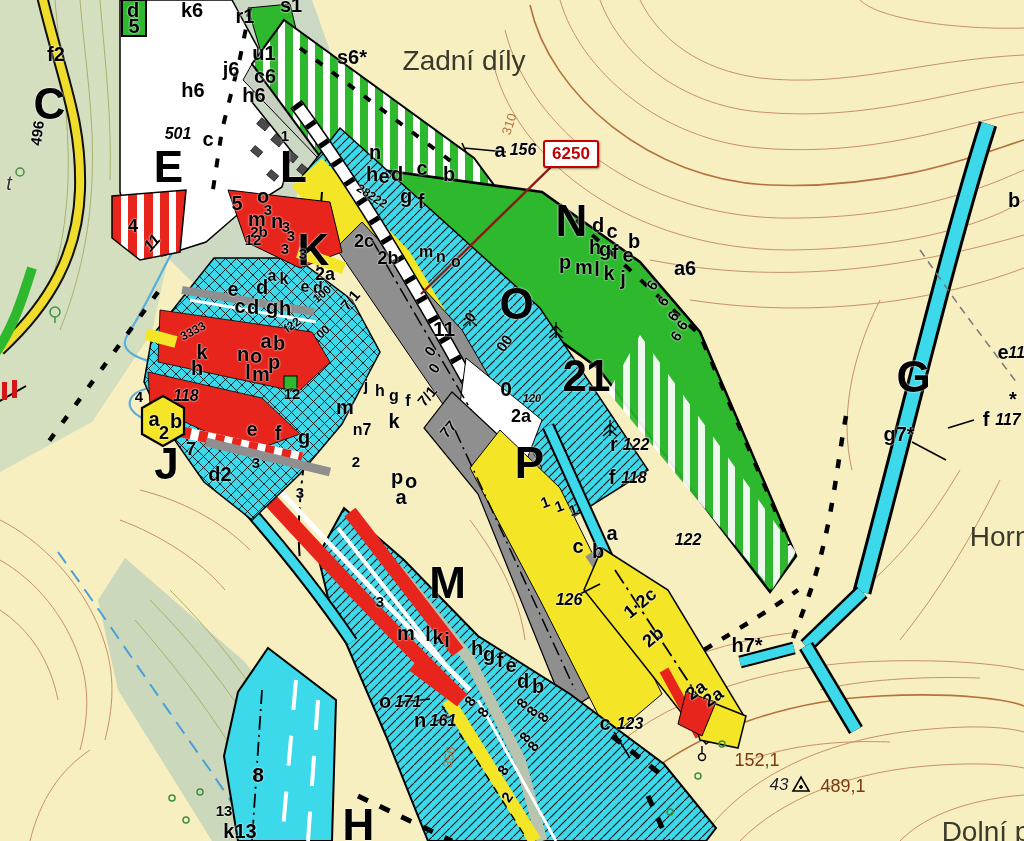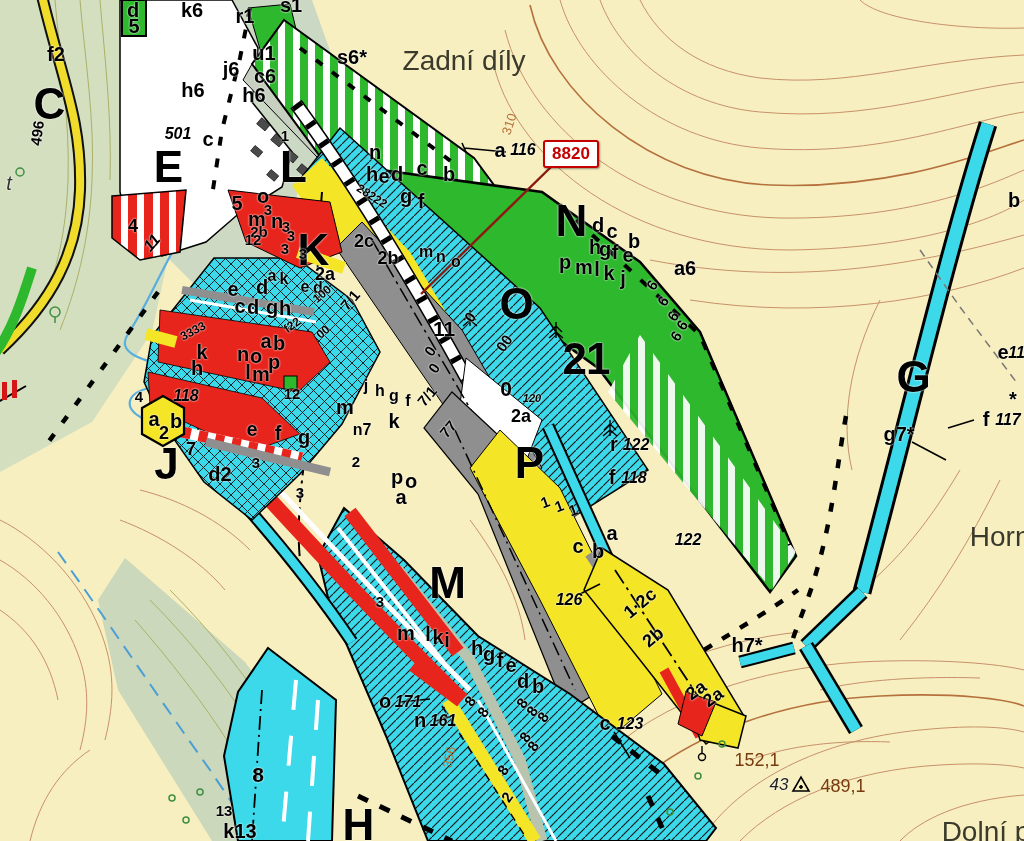--- a/index.html
+++ b/index.html
@@ -269,21 +269,21 @@
   </g>
 </svg>
 
 <div id="labels">
       <span class="lbl big" style="left: 49px; top: 104px;">C</span>
       <span class="lbl big" style="left: 168px; top: 167px;">E</span>
       <span class="lbl big" style="left: 293px; top: 167px;">L</span>
       <span class="lbl big" style="left: 313px; top: 250px;">K</span>
       <span class="lbl big" style="left: 571px; top: 221px;">N</span>
       <span class="lbl big" style="left: 516px; top: 304px;">O</span>
-      <span class="lbl big" style="left: 586px; top: 359px;">21</span>
+      <span class="lbl big" style="left: 586px; top: 376px;">21</span>
       <span class="lbl big" style="left: 529px; top: 463px;">P</span>
       <span class="lbl big" style="left: 913px; top: 377px;">G</span>
       <span class="lbl big" style="left: 166px; top: 464px;">J</span>
       <span class="lbl big" style="left: 447px; top: 583px;">M</span>
       <span class="lbl big" style="left: 358px; top: 825px;">H</span>
       <span class="lbl place" style="left: 464px; top: 61px;">Zadní díly</span>
       <span class="lbl place" style="left: 1004px; top: 537px;">Horní</span>
       <span class="lbl place" style="left: 986px; top: 832px;">Dolní p</span>
       <span class="lbl contour" style="left: 509px; top: 124px; transform: translate(-50%, -50%) rotate(-72deg);">310</span>
       <span class="lbl contour" style="left: 449px; top: 757px; transform: translate(-50%, -50%) rotate(-78deg);">356</span>
@@ -299,21 +299,21 @@
       <span class="lbl lg" style="left: 254px; top: 95px;">h6</span>
       <span class="lbl lg" style="left: 193px; top: 90px;">h6</span>
       <span class="lbl it" style="left: 178px; top: 134px;">501</span>
       <span class="lbl lg" style="left: 208px; top: 139px;">c</span>
       <span class="lbl t20" style="left: 9px; top: 183px;">t</span>
       <span class="lbl num" style="left: 37px; top: 133px; transform: translate(-50%, -50%) rotate(-82deg);">496</span>
       <span class="lbl num18" style="left: 133px; top: 226px;">4</span>
       <span class="lbl it" style="left: 152px; top: 243px; transform: translate(-50%, -50%) rotate(-50deg);">11</span>
       <span class="lbl lg" style="left: 352px; top: 57px;">s6*</span>
       <span class="lbl lg" style="left: 500px; top: 150px;">a</span>
-      <span class="lbl it" style="left: 523px; top: 150px;">116</span>
+      <span class="lbl it" style="left: 523px; top: 150px;">156</span>
       <span class="lbl lg" style="left: 375px; top: 152px;">n</span>
       <span class="lbl lg" style="left: 372px; top: 174px;">h</span>
       <span class="lbl lg" style="left: 384px; top: 176px;">e</span>
       <span class="lbl lg" style="left: 397px; top: 174px;">d</span>
       <span class="lbl lg" style="left: 422px; top: 168px;">c</span>
       <span class="lbl lg" style="left: 449px; top: 174px;">b</span>
       <span class="lbl lg" style="left: 406px; top: 196px;">g</span>
       <span class="lbl lg" style="left: 421px; top: 201px;">f</span>
       <span class="lbl sm" style="left: 372px; top: 196px; transform: translate(-50%, -50%) rotate(33deg);">28222</span>
       <span class="lbl num" style="left: 285px; top: 135px;">1</span>
@@ -462,16 +462,16 @@
       <span class="lbl num" style="left: 507px; top: 797px; transform: translate(-50%, -50%) rotate(-55deg);">2</span>
       <span class="lbl num20" style="left: 258px; top: 774px;">8</span>
       <span class="lbl num" style="left: 224px; top: 810px;">13</span>
       <span class="lbl lg" style="left: 240px; top: 831px;">k13</span>
       <span class="lbl brown" style="left: 757px; top: 760px;">152,1</span>
       <span class="lbl itdk" style="left: 779px; top: 784px;">43</span>
       <span class="lbl brown" style="left: 843px; top: 786px;">489,1</span>
     </div>
 
 <div id="callout">
-  <span>8820</span>
+  <span>6250</span>
 </div>
 
 </div>
 
 </body></html>

